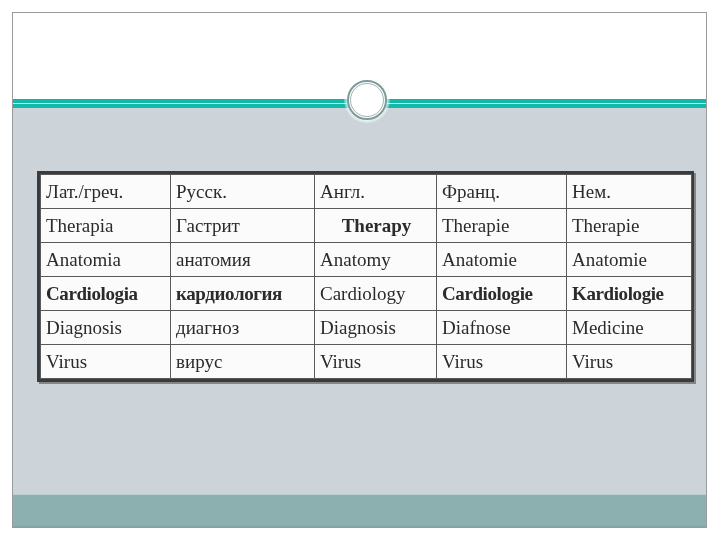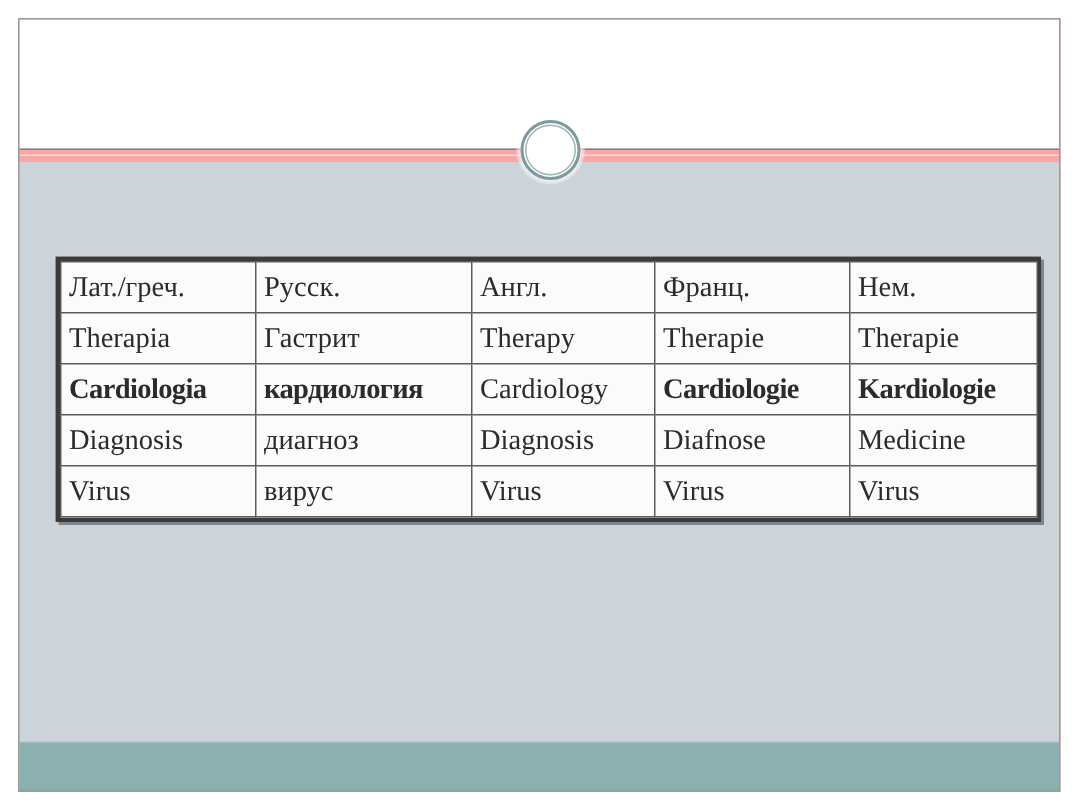--- a/index.html
+++ b/index.html
@@ -14,21 +14,21 @@
     font-family: "Liberation Serif", "DejaVu Serif", serif;
   }
 
   
   .slide {
     position: absolute;
     left: 12px;
     top: 12px;
     width: 695px;
     height: 516px;
-    background: #fca5a5;
+    background: #14b8a6;
     border: 1px solid #9a9a9a;
     box-sizing: border-box;
     overflow: hidden;
   }
 
   
   .header-band {
     position: absolute;
     left: 0;
     top: 0;
@@ -147,21 +147,22 @@
     background: #fbfbfb;
   }
   table.vocab col.c0 { width: 130px; }
   table.vocab col.c1 { width: 144px; }
   table.vocab col.c2 { width: 122px; }
   table.vocab col.c3 { width: 130px; }
   table.vocab col.c4 { width: 125px; }
 
   td.highlight {
     color: #a11324;
-    font-weight: normal;
+    font-weight: bold;
+    text-align: center;
   }
   td.tight {
     padding-left: 2px;
     padding-right: 0;
     letter-spacing: -0.4px;
     font-weight: bold;
   }
 </style>
 </head>
 <body>
@@ -198,20 +199,27 @@
             <td>Нем.</td>
           </tr>
           <tr>
             <td>Therapia</td>
             <td>Гастрит</td>
             <td class="highlight">Therapy</td>
             <td>Therapie</td>
             <td>Therapie</td>
           </tr>
           <tr>
+            <td>Anatomia</td>
+            <td>анатомия</td>
+            <td>Anatomy</td>
+            <td>Anatomie</td>
+            <td>Anatomie</td>
+          </tr>
+          <tr>
             <td class="tight">Cardiologia</td>
             <td class="tight">кардиология</td>
             <td>Cardiology</td>
             <td class="tight">Cardiologie</td>
             <td class="tight">Kardiologie</td>
           </tr>
           <tr>
             <td>Diagnosis</td>
             <td>диагноз</td>
             <td>Diagnosis</td>

